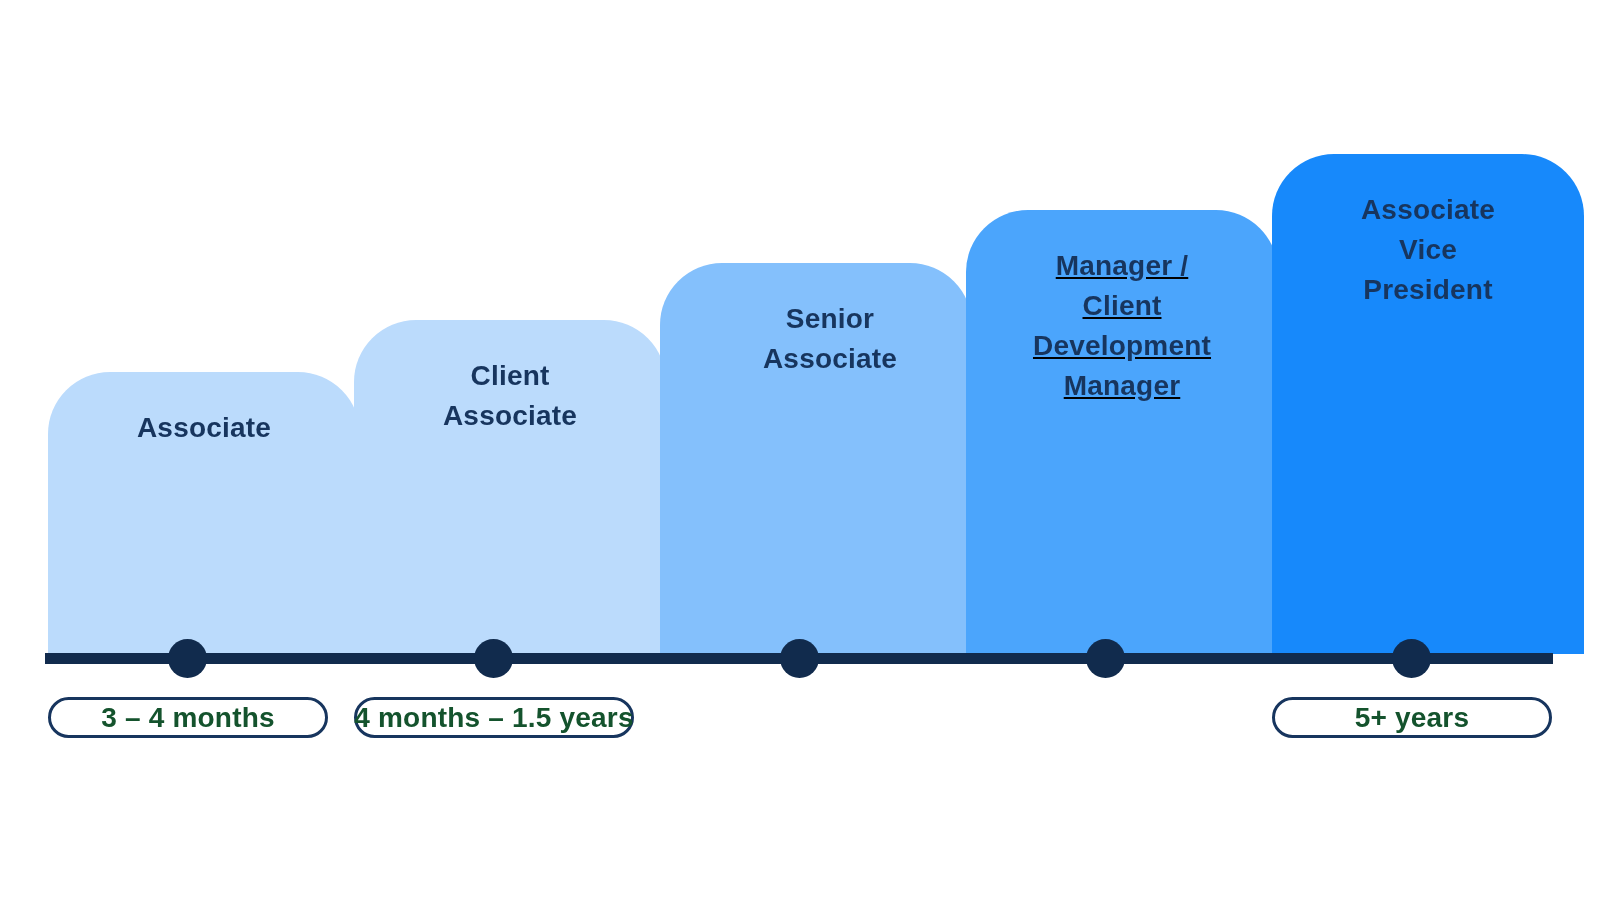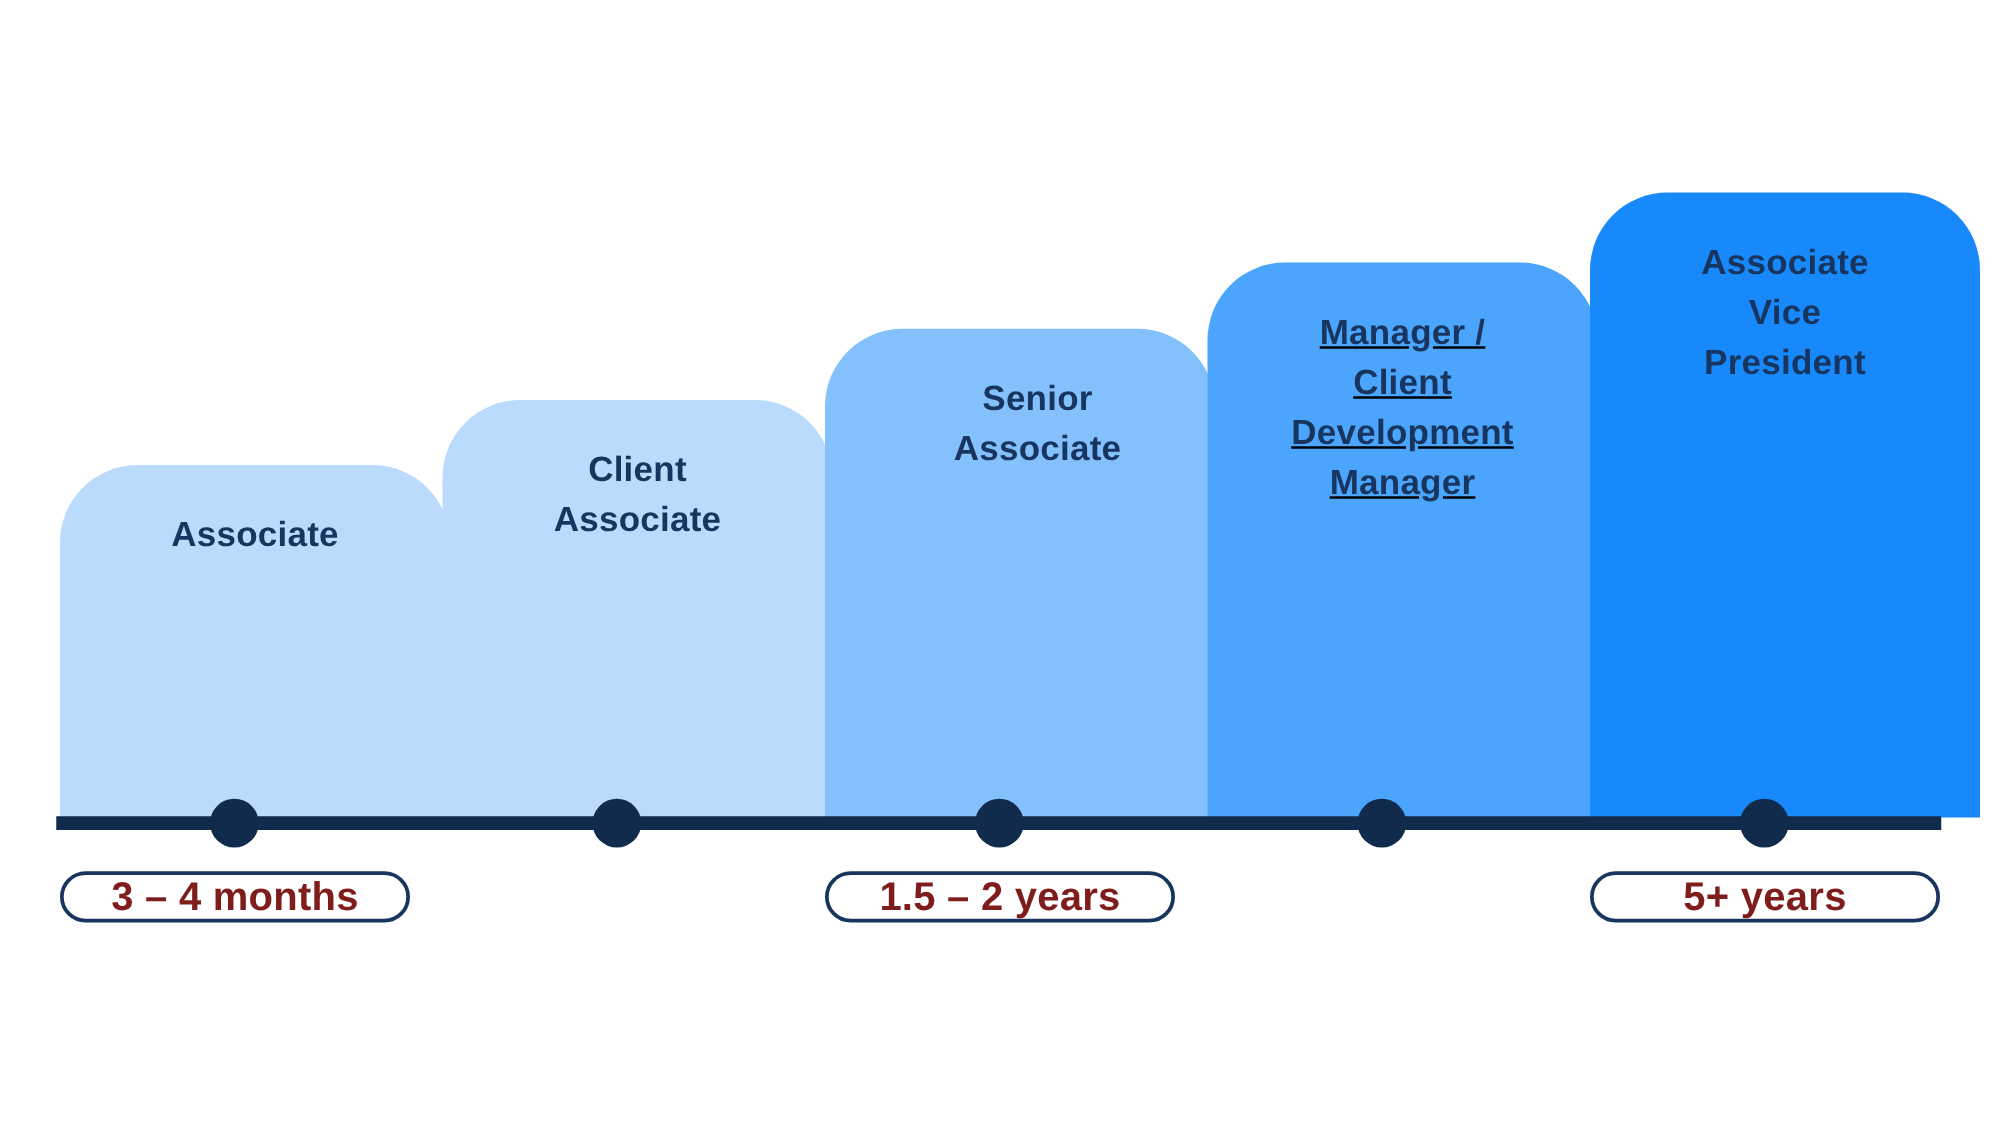--- a/index.html
+++ b/index.html
@@ -67,23 +67,23 @@
     box-sizing: border-box;
     border: 3px solid #17355e;
     border-radius: 22px;
     background: #ffffff;
     display: flex;
     align-items: center;
     justify-content: center;
     z-index: 2;
   }
   .pill-label {
-    font-size: 32px;
+    font-size: 28px;
     font-weight: 700;
-    color: #7f1d1d;
+    color: #14532d;
     letter-spacing: 0.2px;
     white-space: nowrap;
   }
   .pill-1 { left: 48px; }
   .pill-2 { left: 354px; }
   .pill-3 { left: 660px; }
   .pill-4 { left: 966px; }
   .pill-5 { left: 1272px; }
 </style>
 </head>
@@ -117,20 +117,20 @@
   <div class="timeline"></div>
   <div class="dot dot-1"></div>
   <div class="dot dot-2"></div>
   <div class="dot dot-3"></div>
   <div class="dot dot-4"></div>
   <div class="dot dot-5"></div>
 
   <div class="pill pill-1">
     <span class="pill-label">3 – 4 months</span>
   </div>
-  <div class="pill pill-3">
-    <span class="pill-label">1.5 – 2 years</span>
+  <div class="pill pill-2">
+    <span class="pill-label">4 months – 1.5 years</span>
   </div>
   <div class="pill pill-5">
     <span class="pill-label">5+ years</span>
   </div>
 
 </div>
 
 </body></html>

